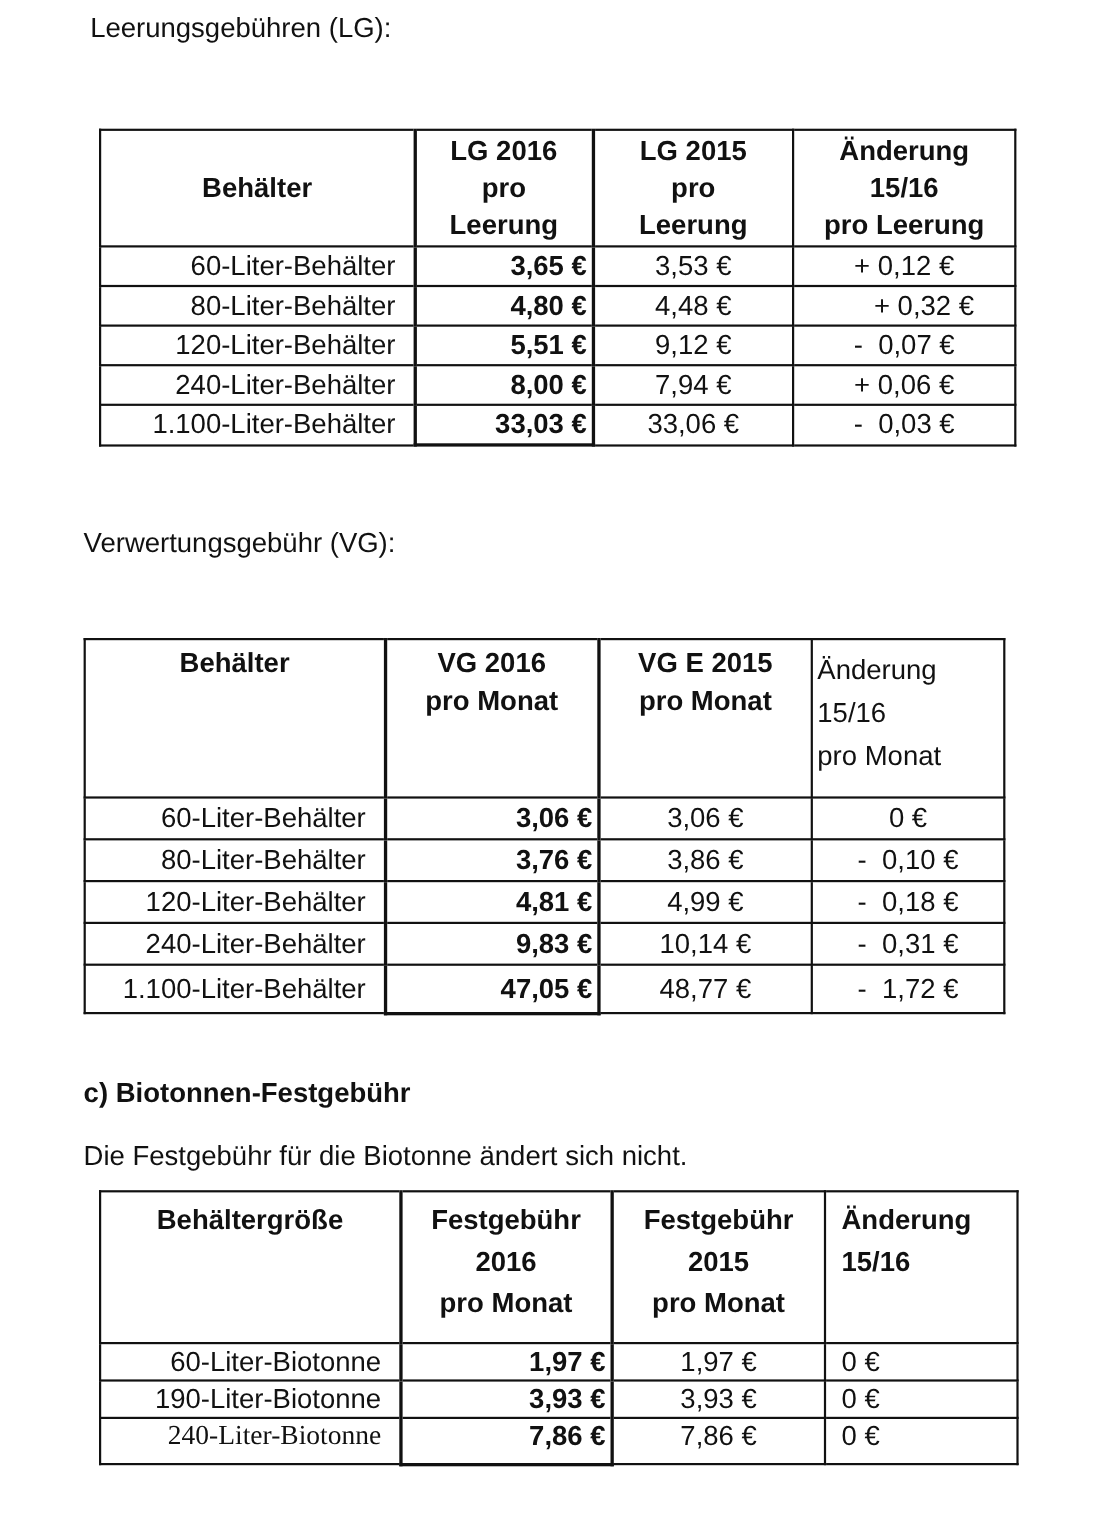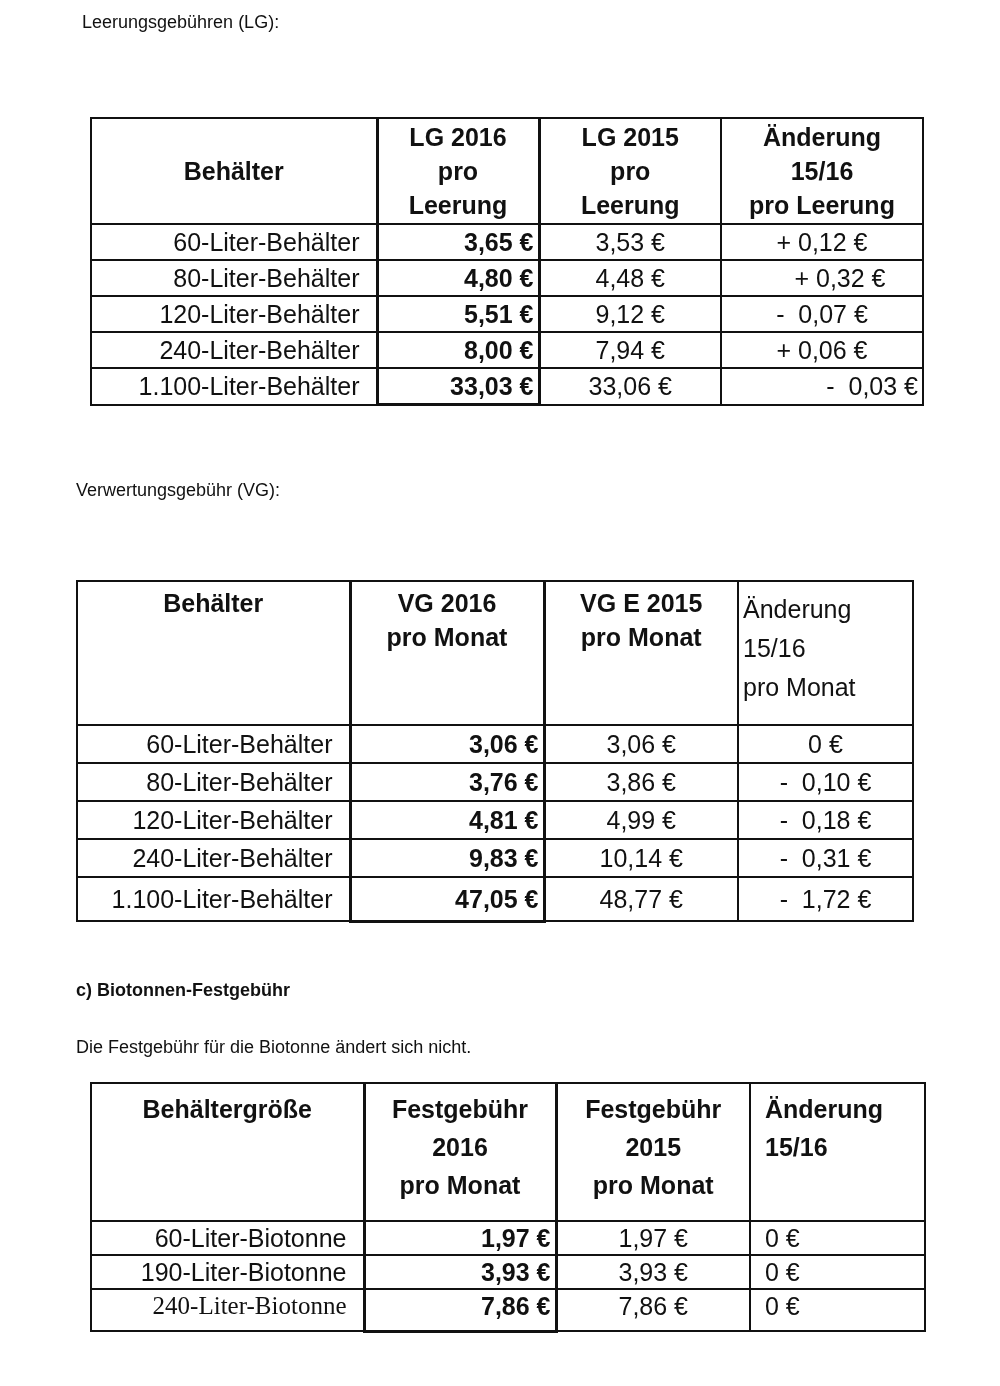--- a/index.html
+++ b/index.html
@@ -10,21 +10,21 @@
     body {
       width: 1000px;
       height: 1386px;
       position: relative;
       font-family: "Liberation Sans", sans-serif;
       color: #111111;
       overflow: hidden;
     }
     .heading {
       position: absolute;
-      font-size: 18px;
+      font-size: 25px;
       font-weight: normal;
       white-space: nowrap;
     }
     .heading.bold { font-weight: bold; }
     table.fees {
       position: absolute;
       border-collapse: collapse;
       font-size: 25px;
       table-layout: fixed;
     }
@@ -120,21 +120,21 @@
     <tr>
       <td class="label-cell">240-Liter-Behälter</td>
       <td class="num-bold col-bold">8,00 €</td>
       <td class="num">7,94 €</td>
       <td class="chg">+ 0,06 €</td>
     </tr>
     <tr>
       <td class="label-cell">1.100-Liter-Behälter</td>
       <td class="num-bold col-bold last-bold">33,03 €</td>
       <td class="num">33,06 €</td>
-      <td class="chg" style="white-space:pre;text-align:right;">-  0,03 €</td>
+      <td class="chg" style="white-space:pre;">-  0,03 €</td>
     </tr>
   </tbody>
 </table>
 
 <div class="heading" style="left:76px; top:480px;">Verwertungsgebühr (VG):</div>
 
 <table class="fees" id="tbl-vg">
   <colgroup>
     <col style="width:273px">
       <col style="width:194px">

